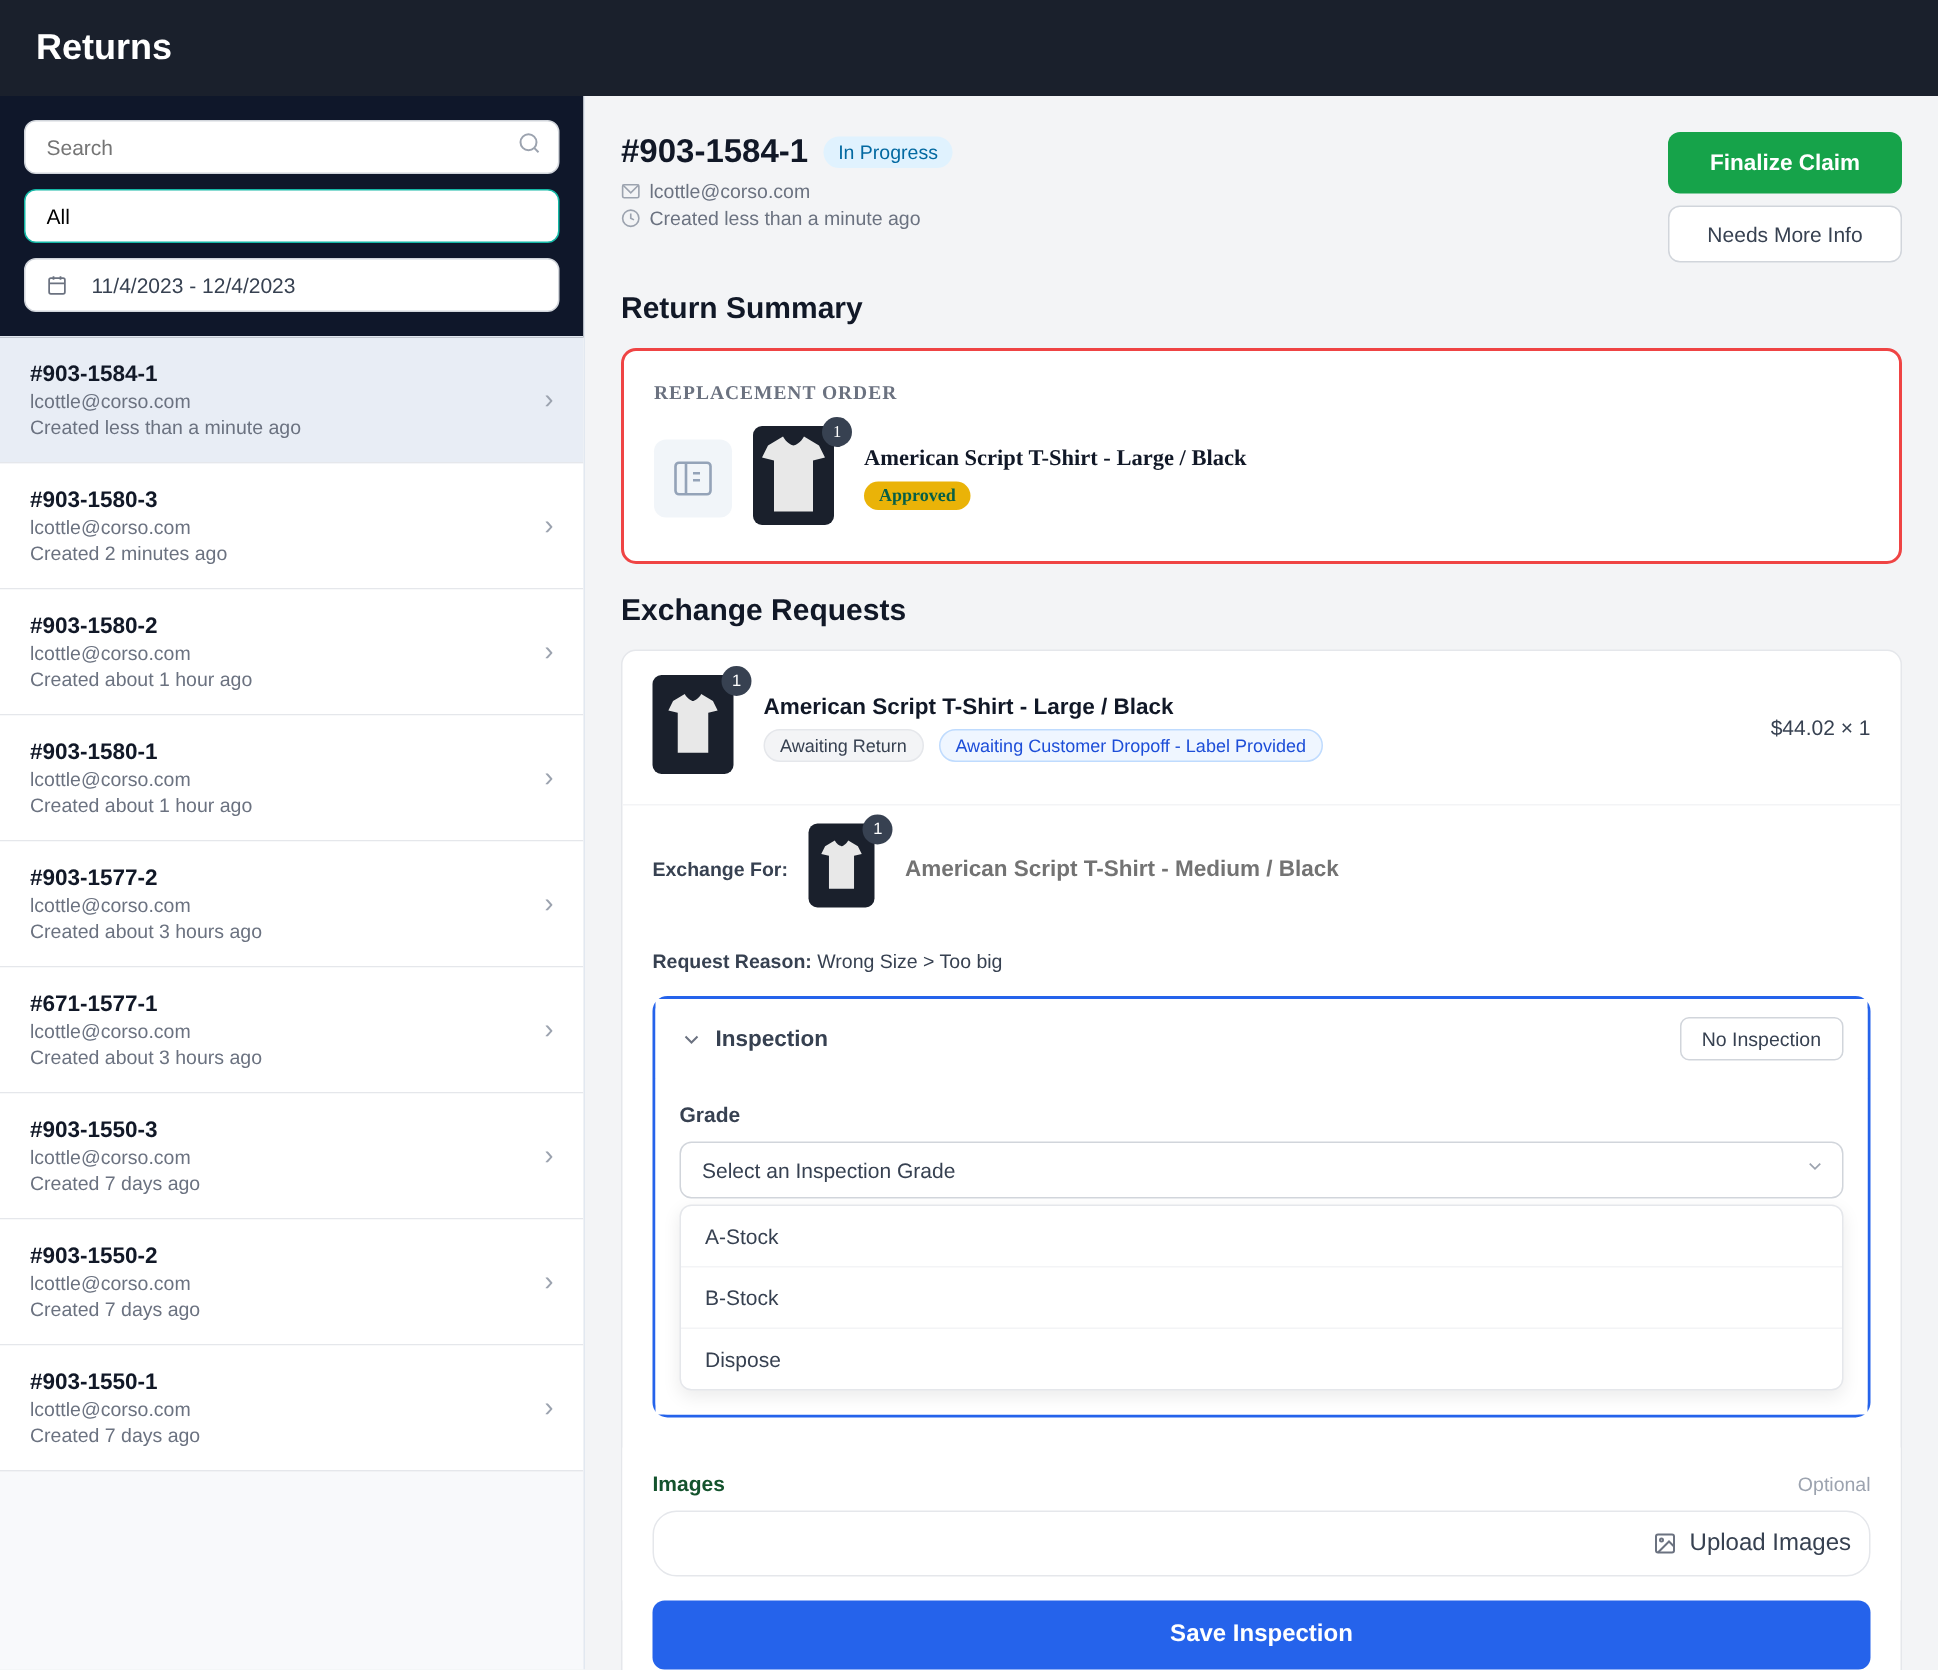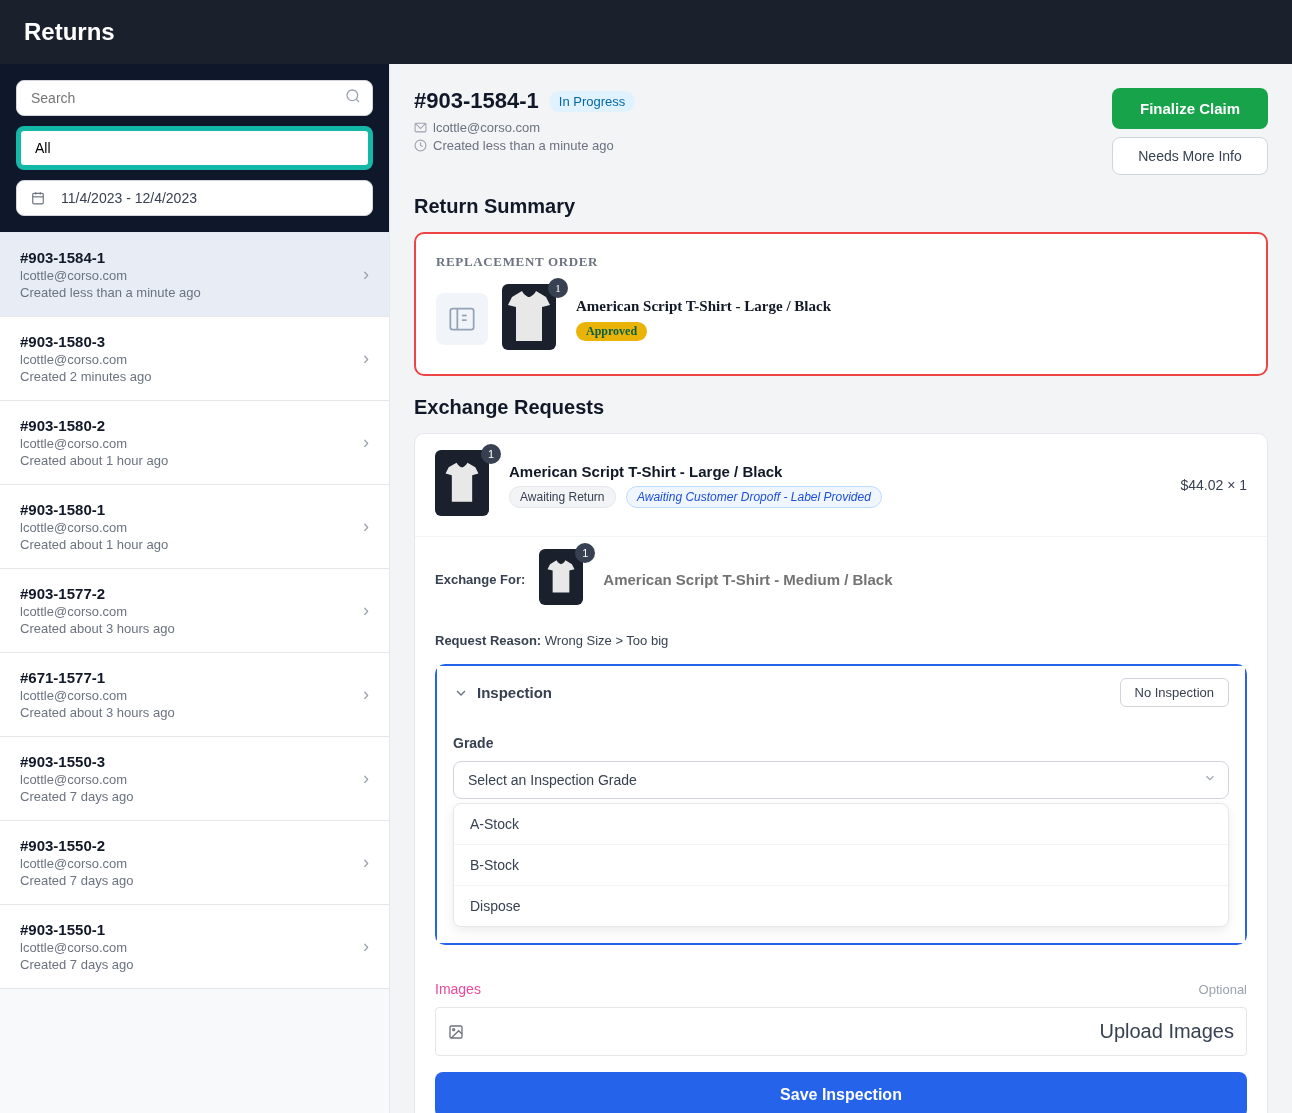--- a/index.html
+++ b/index.html
@@ -56,21 +56,21 @@
       position: absolute;
       right: 12px;
       top: 50%;
       transform: translateY(-50%);
       color: #9ca3af;
     }
 
     .filter-select {
       width: 100%;
       padding: 9px 14px;
-      border: 5px solid #14b8a6;
+      border: 1px solid #14b8a6;
       border-radius: 8px;
       font-size: 14px;
       background: white;
       appearance: none;
       margin-bottom: 10px;
       outline: none;
       cursor: pointer;
     }
 
     .date-filter {
@@ -266,21 +266,21 @@
     .tag {
       display: inline-block;
       padding: 3px 10px;
       border-radius: 12px;
       font-size: 12px;
       font-weight: 500;
       margin-right: 6px;
     }
 
     .tag-gray { background: #f3f4f6; color: #374151; border: 1px solid #e5e7eb; }
-    .tag-blue { background: #eff6ff; color: #1d4ed8; border: 1px solid #bfdbfe; font-style: italic; }
+    .tag-blue { background: #eff6ff; color: #1d4ed8; border: 1px solid #bfdbfe; }
 
     .exchange-for-row {
       display: flex;
       align-items: center;
       gap: 14px;
       padding: 12px 20px 16px;
       border-top: 1px solid #f3f4f6;
     }
 
     .exchange-for-label { font-size: 13px; font-weight: 600; color: #374151; white-space: nowrap; }
@@ -380,35 +380,35 @@
       background: white;
     }
 
     .images-header {
       display: flex;
       align-items: center;
       justify-content: space-between;
       margin-bottom: 10px;
     }
 
-    .images-label { font-size: 14px; font-weight: 400; color: #ec4899; }
+    .images-label { font-size: 14px; font-weight: 700; color: #14532d; }
     .images-optional { font-size: 13px; color: #9ca3af; }
 
     .upload-btn {
       width: 100%;
       padding: 12px;
       border: 1px solid #e5e7eb;
-      border-radius: 4px;
-      background: white;
-      font-size: 20px;
+      border-radius: 16px;
+      background: white;
+      font-size: 16px;
       color: #374151;
       cursor: pointer;
       display: flex;
       align-items: center;
-      justify-content: space-between;
+      justify-content: flex-end;
       gap: 8px;
     }
 
     .save-inspection-btn {
       width: calc(100% - 40px);
       margin: 0 20px 20px;
       padding: 14px;
       background: #2563eb;
       color: white;
       border: none;

